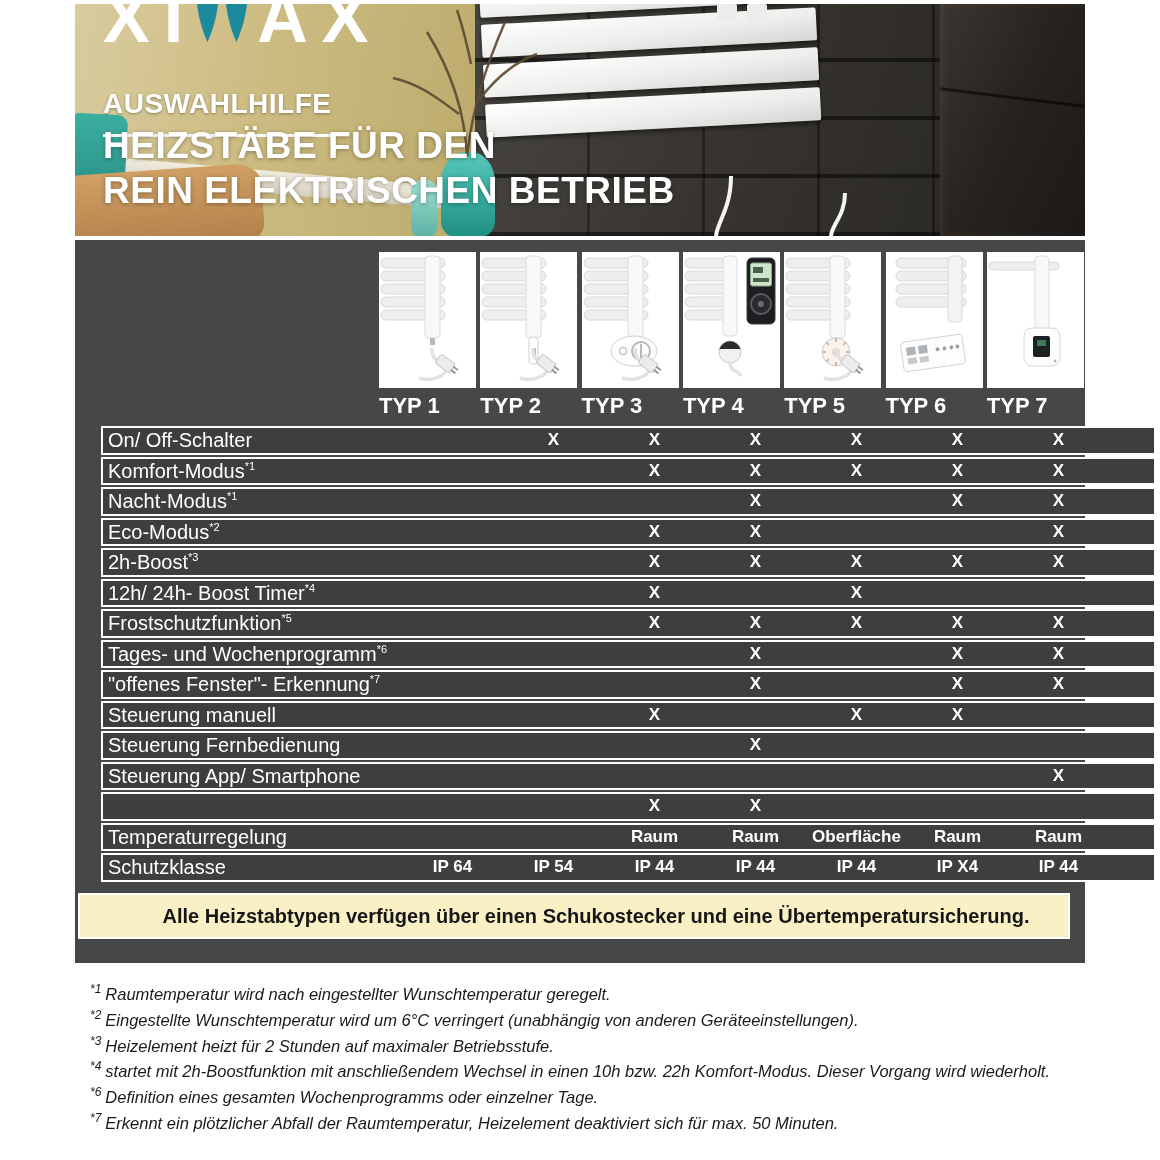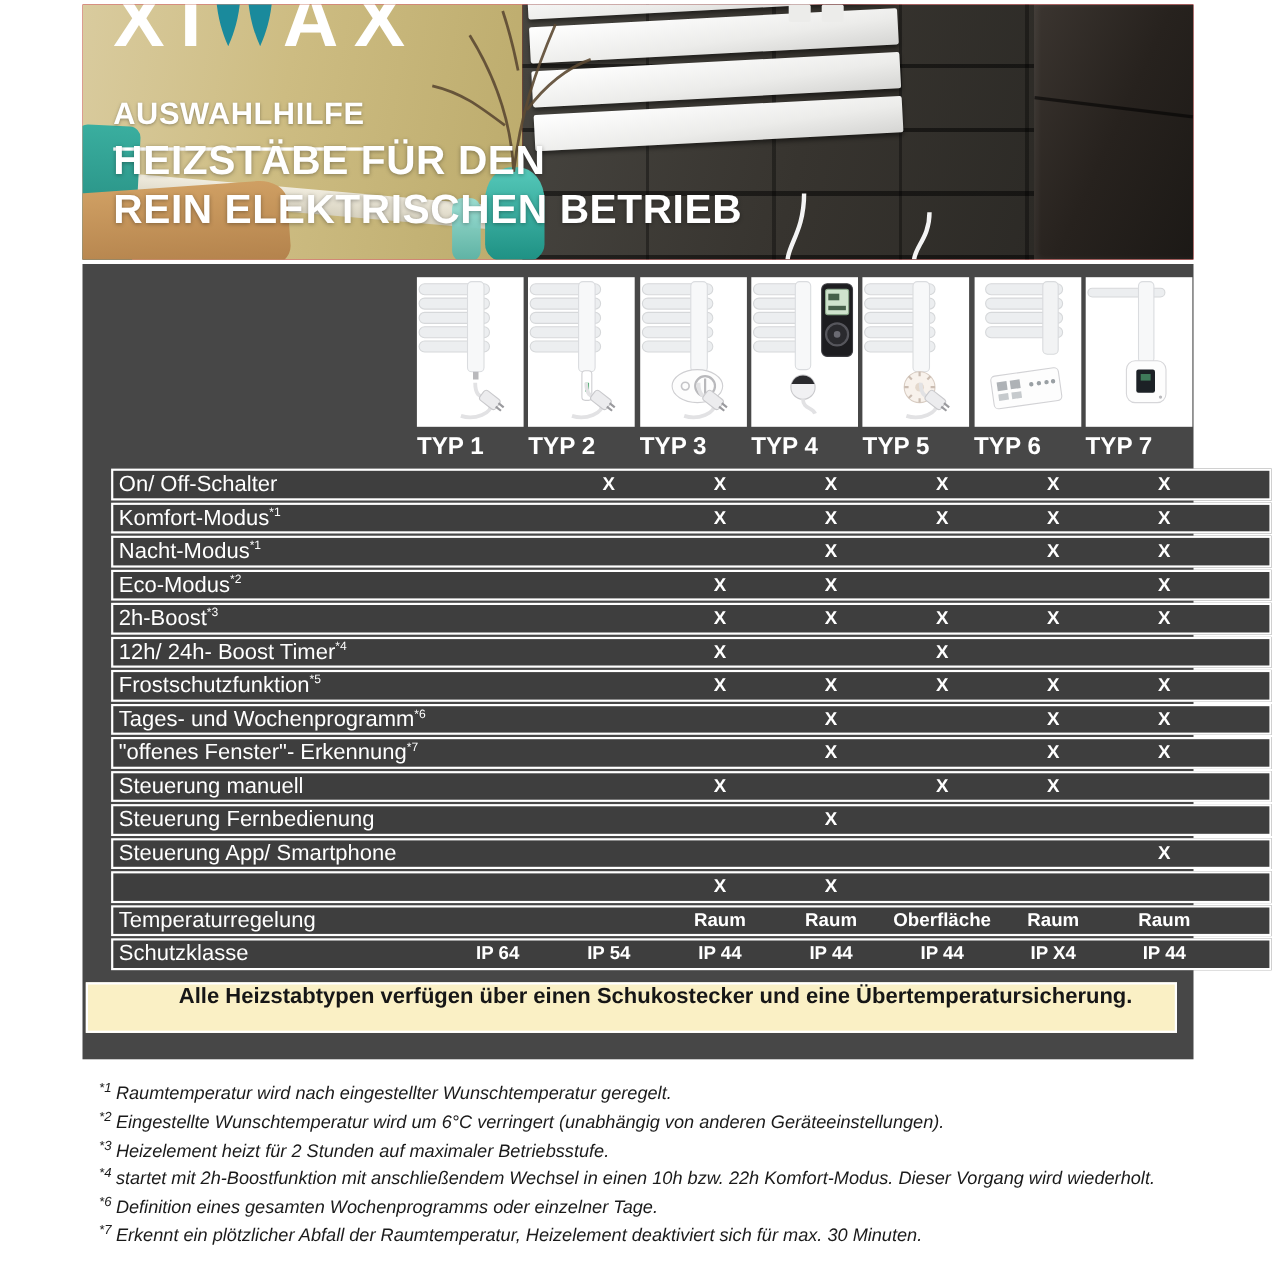--- a/index.html
+++ b/index.html
@@ -53,21 +53,21 @@
   .thumb{position:absolute;top:12px;width:97px;height:136px;background:#ffffff;}
   .typ-label{position:absolute;top:152px;width:97px;height:28px;color:#fff;font-weight:bold;font-size:22px;
     text-align:left;line-height:28px;}
   .rows{position:absolute;left:2px;top:186px;width:1055px;display:flex;flex-direction:column;gap:2px;margin-left:24px;}
   .t-row{display:grid;grid-template-columns:299px repeat(7,101px);box-sizing:border-box;
     border:2px solid #ffffff;background:#3e3e3e;height:28.5px;align-items:center;}
   .t-label{color:#fff;font-size:20px;padding-left:5px;white-space:nowrap;line-height:24px;}
   .t-label sup{font-size:11px;vertical-align:super;line-height:0;}
   .t-cell{color:#fff;font-weight:bold;font-size:17px;text-align:center;line-height:24px;}
   .banner{position:absolute;left:3px;top:653px;width:992px;height:46px;box-sizing:border-box;
-    border:2px solid #ffffff;background:#faf0c5;display:flex;align-items:flex-start;justify-content:center;padding-left:44px;}
+    border:2px solid #ffffff;background:#faf0c5;display:flex;align-items:center;justify-content:center;padding-left:44px;}
   .banner span{color:#161616;font-weight:bold;font-size:20px;}
 
   
   .footnotes{position:absolute;left:90px;top:982px;width:990px;}
   .fn{height:25.8px;color:#1a1a1a;font-style:italic;font-size:16.5px;white-space:nowrap;}
   .fn .fn-m{font-size:12px;vertical-align:super;font-style:italic;margin-right:4px;}
 </style>
 </head>
 <body>
 
@@ -405,16 +405,16 @@
       <span>Alle Heizstabtypen verfügen über einen Schukostecker und eine Übertemperatursicherung.</span>
     </div>
   </div>
 
   <div class="footnotes" id="footnotes">
       <div class="fn"><span class="fn-m">*1</span><span>Raumtemperatur wird nach eingestellter Wunschtemperatur geregelt.</span></div>
       <div class="fn"><span class="fn-m">*2</span><span>Eingestellte Wunschtemperatur wird um 6°C verringert (unabhängig von anderen Geräteeinstellungen).</span></div>
       <div class="fn"><span class="fn-m">*3</span><span>Heizelement heizt für 2 Stunden auf maximaler Betriebsstufe.</span></div>
       <div class="fn"><span class="fn-m">*4</span><span>startet mit 2h-Boostfunktion mit anschließendem Wechsel in einen 10h bzw. 22h Komfort-Modus. Dieser Vorgang wird wiederholt.</span></div>
       <div class="fn"><span class="fn-m">*6</span><span>Definition eines gesamten Wochenprogramms oder einzelner Tage.</span></div>
-      <div class="fn"><span class="fn-m">*7</span><span>Erkennt ein plötzlicher Abfall der Raumtemperatur, Heizelement deaktiviert sich für max. 30 Minuten.</span></div>
+      <div class="fn"><span class="fn-m">*7</span><span>Erkennt ein plötzlicher Abfall der Raumtemperatur, Heizelement deaktiviert sich für max. 50 Minuten.</span></div>
     </div>
 
 </div>
 
 </body></html>

